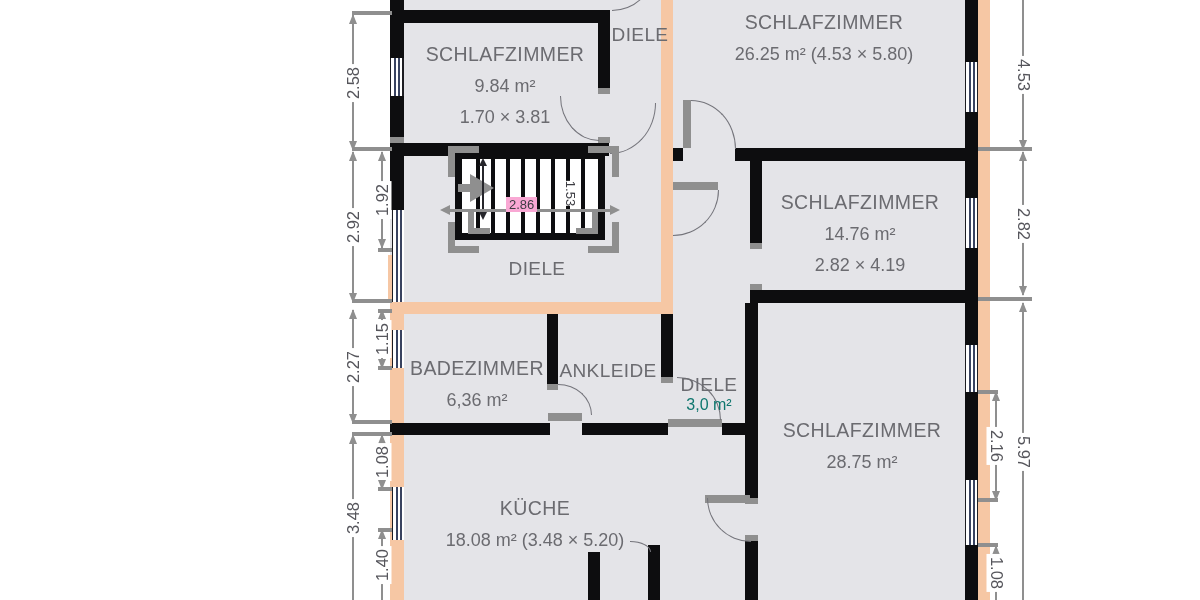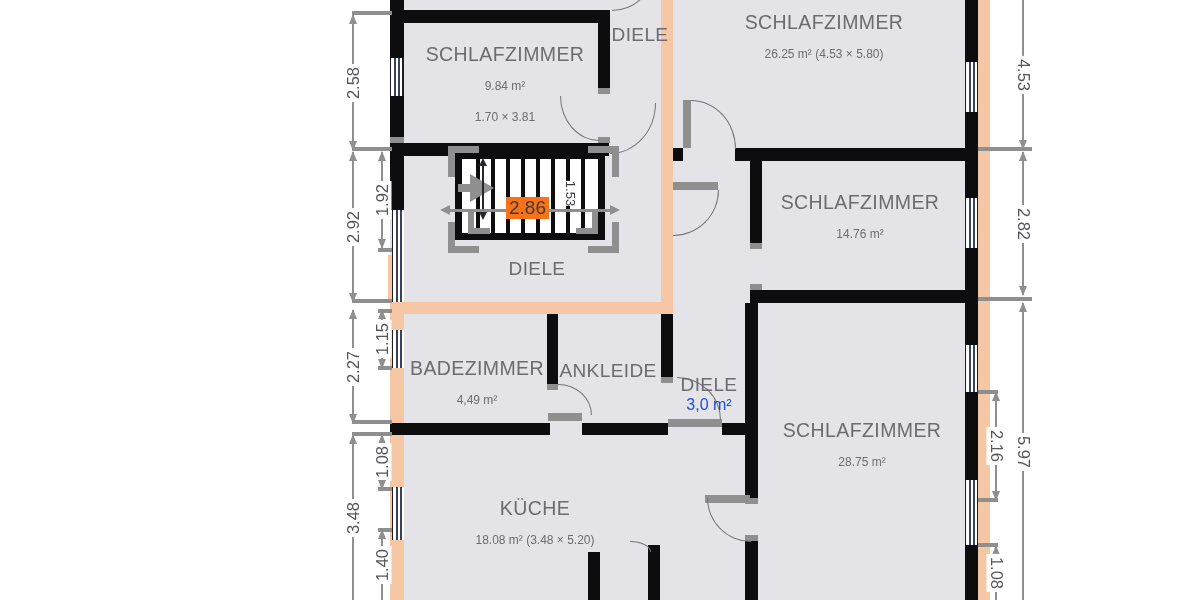--- a/index.html
+++ b/index.html
@@ -13,36 +13,36 @@
   
   .win-v{background:linear-gradient(90deg,#1d1d22 0 1px,#ffffff 1px 4px,#38425f 4px 6px,#ffffff 6px 8px,#38425f 8px 10px,#ffffff 10px 12px,#1d1d22 12px 100%);}
   
   .arc{border:0 solid #73737a;background:transparent;}
   .arc.tr{border-top:1.6px solid #73737a;border-right:1.6px solid #73737a;border-top-right-radius:100%;}
   .arc.br{border-bottom:1.6px solid #73737a;border-right:1.6px solid #73737a;border-bottom-right-radius:100%;}
   .arc.bl{border-bottom:1.6px solid #73737a;border-left:1.6px solid #73737a;border-bottom-left-radius:100%;}
   
   .room-label{color:#6b6b70;text-align:center;}
   .room-label .nm{font-size:19.5px;letter-spacing:.4px;line-height:33px;display:block;}
-  .room-label .ar,.room-label .sz{font-size:12px;line-height:31px;display:block;}
+  .room-label .ar,.room-label .sz{font-size:18px;line-height:31px;display:block;}
   .room-label.small .nm{font-size:19px;line-height:22px;}
-  .faint{color:#1d4ed8;font-size:16px;}
+  .faint{color:#0f766e;font-size:16px;}
   
   .vdim{position:absolute;width:2px;background:#8f8f8f;}
   .vdim::before{content:"";position:absolute;top:-1px;left:-3.5px;border-left:4.5px solid transparent;border-right:4.5px solid transparent;border-bottom:10px solid #8f8f8f;}
   .vdim::after{content:"";position:absolute;bottom:-1px;left:-3.5px;border-left:4.5px solid transparent;border-right:4.5px solid transparent;border-top:10px solid #8f8f8f;}
   .vdim.no-top::before{display:none;}
   .vdim.no-bot::after{display:none;}
   .vdim .lbl{position:absolute;left:50%;top:50%;background:#fff;color:#55555b;font-size:16.5px;padding:0 3px;white-space:nowrap;}
   .vdim .lbl.rl{transform:translate(-50%,-50%) rotate(-90deg);}
   .vdim .lbl.rr{transform:translate(-50%,-50%) rotate(90deg);}
   
   .bracket{position:absolute;border-color:#8f8f8f;}
   .tri{position:absolute;width:0;height:0;}
-  .stair-lbl{position:absolute;background:#f97316;color:#3c3c42;font-size:19px;padding:0 3px;}
+  .stair-lbl{position:absolute;background:#f9a8d4;color:#3c3c42;font-size:13px;padding:0 3px;}
   .stair-w{position:absolute;color:#3c3c42;font-size:13px;background:#fff;transform:rotate(90deg);transform-origin:center;}
 </style>
 </head>
 <body>
 
 <div id="stage">
 
   <div class="abs fill" style="left:390px;top:0;width:600px;height:600px;"></div>
 
   <div class="abs orange" style="left:661px;top:0;width:12px;height:314px;"></div>
@@ -165,27 +165,28 @@
   <div class="abs room-label small" style="left:598px;top:24px;width:84px;">
     <span class="nm">DIELE</span>
   </div>
   <div class="abs room-label" style="left:688px;top:6px;width:272px;">
     <span class="nm">SCHLAFZIMMER</span>
     <span class="ar">26.25 m² (4.53 × 5.80)</span>
   </div>
   <div class="abs room-label" style="left:756px;top:186px;width:208px;">
     <span class="nm">SCHLAFZIMMER</span>
     <span class="ar">14.76 m²</span>
+    <span class="sz">2.82 × 4.19</span>
   </div>
   <div class="abs room-label small" style="left:478px;top:258px;width:118px;">
     <span class="nm">DIELE</span>
   </div>
   <div class="abs room-label" style="left:396px;top:352px;width:162px;">
     <span class="nm">BADEZIMMER</span>
-    <span class="ar">4,49 m²</span>
+    <span class="ar">6,36 m²</span>
   </div>
   <div class="abs room-label small" style="left:555px;top:360px;width:106px;">
     <span class="nm">ANKLEIDE</span>
   </div>
   <div class="abs room-label small" style="left:676px;top:374px;width:66px;">
     <span class="nm">DIELE</span>
     <span class="faint">3,0 m²</span>
   </div>
   <div class="abs room-label" style="left:758px;top:414px;width:208px;">
     <span class="nm">SCHLAFZIMMER</span>

